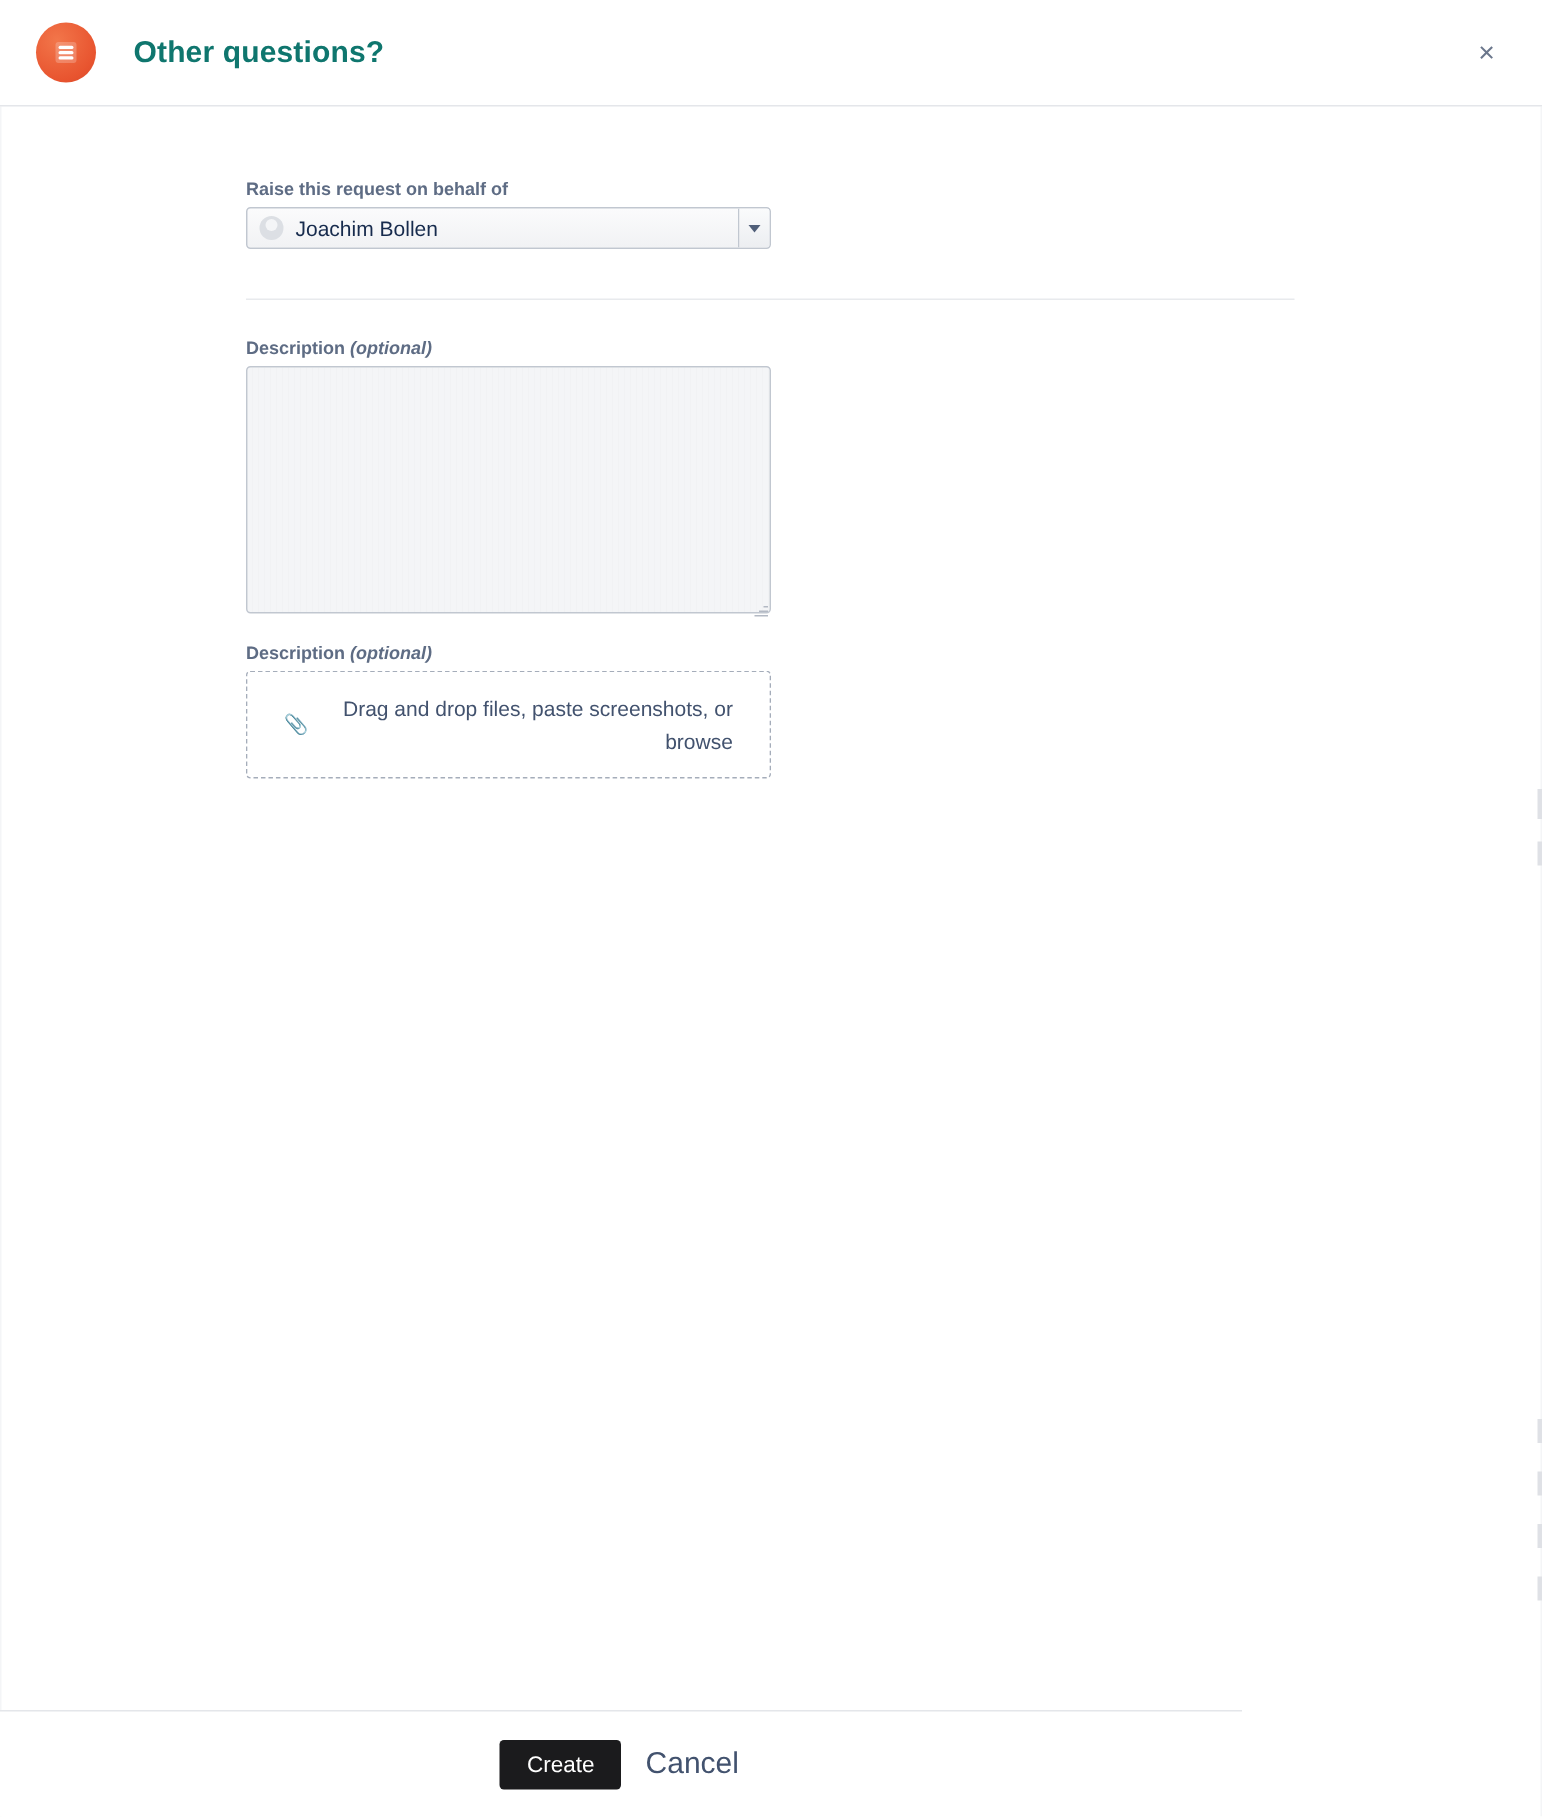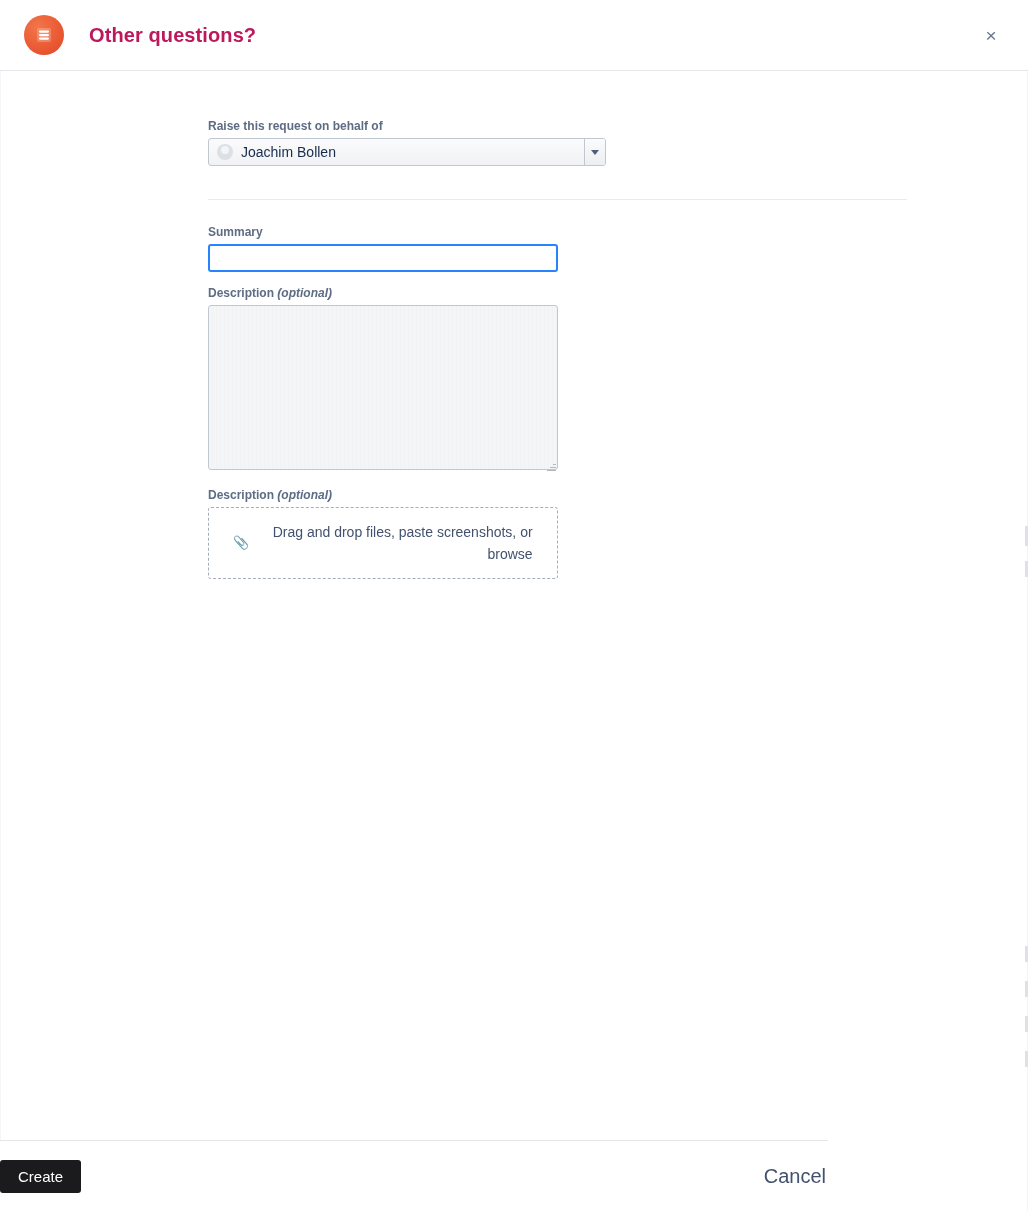--- a/index.html
+++ b/index.html
@@ -56,21 +56,21 @@
     align-items: center;
     justify-content: center;
     flex: none;
     margin-left: 0;
   }
   .header-avatar svg { display: block; }
 
   .header-title {
     font-size: 20px;
     font-weight: bold;
-    color: #be185d;
+    color: #0f766e;
     margin-left: 25px;
     letter-spacing: 0.1px;
   }
   .header-close {
     position: absolute;
     right: 24px;
     top: 50%;
     transform: translateY(-50%);
     width: 26px;
     height: 26px;
@@ -103,39 +103,38 @@
   .dialog-body {
     position: relative;
     padding: 0;
     height: calc(1211px - 71px - 71px);
     overflow: hidden;
   }
 
   .form-area {
     padding-top: 48px;
     padding-left: 164px;
-    margin-left: 44px;
   }
 
   .field-label {
     font-size: 12px;
     font-weight: bold;
     color: #5e6c84;
     margin-bottom: 5px;
     display: block;
   }
   .field-label .optional {
     font-weight: bold;
     font-style: italic;
     color: #5e6c84;
   }
 
   
   .user-picker {
-    width: 398px;
+    width: 350px;
     height: 28px;
     box-sizing: border-box;
     border: 1px solid #c1c7d0;
     border-radius: 3px;
     background: linear-gradient(to bottom, #fbfbfc 0%, #f1f2f4 100%);
     display: flex;
     align-items: center;
     position: relative;
     cursor: default;
   }
@@ -284,21 +283,21 @@
   .dialog-footer {
     position: absolute;
     left: 0;
     bottom: 0;
     width: 828px;
     height: 71px;
     border-top: 1px solid #e4e6ea;
     background: #fff;
     display: flex;
     align-items: center;
-    justify-content: space-between;
+    justify-content: center;
     box-sizing: border-box;
   }
   .btn-create {
     background: #1b1b1d;
     color: #ffffff;
     border: none;
     border-radius: 3px;
     font-size: 15px;
     font-family: "Liberation Sans", sans-serif;
     padding: 9px 18px;
@@ -347,24 +346,20 @@
           <span class="user-avatar-small"></span>
           <span class="user-name">Joachim Bollen</span>
           <span class="picker-arrow">
             <span class="caret"></span>
           </span>
         </div>
       </div>
 
       <div class="divider"></div>
 
-      <div class="field-block">
-        <label class="field-label">Summary</label>
-        <input class="summary-input" type="text" value="" autofocus="" placeholder="" style="">
-      </div>
 
       <div class="field-block">
         <label class="field-label">
           <span>Description</span>
           <span class="optional">(optional)</span>
         </label>
         <div class="description-wrap">
           <textarea class="description-area" placeholder="" style=""></textarea>
           <span class="resize-grip">
             <span style="width:9px; bottom:1px;"></span>

